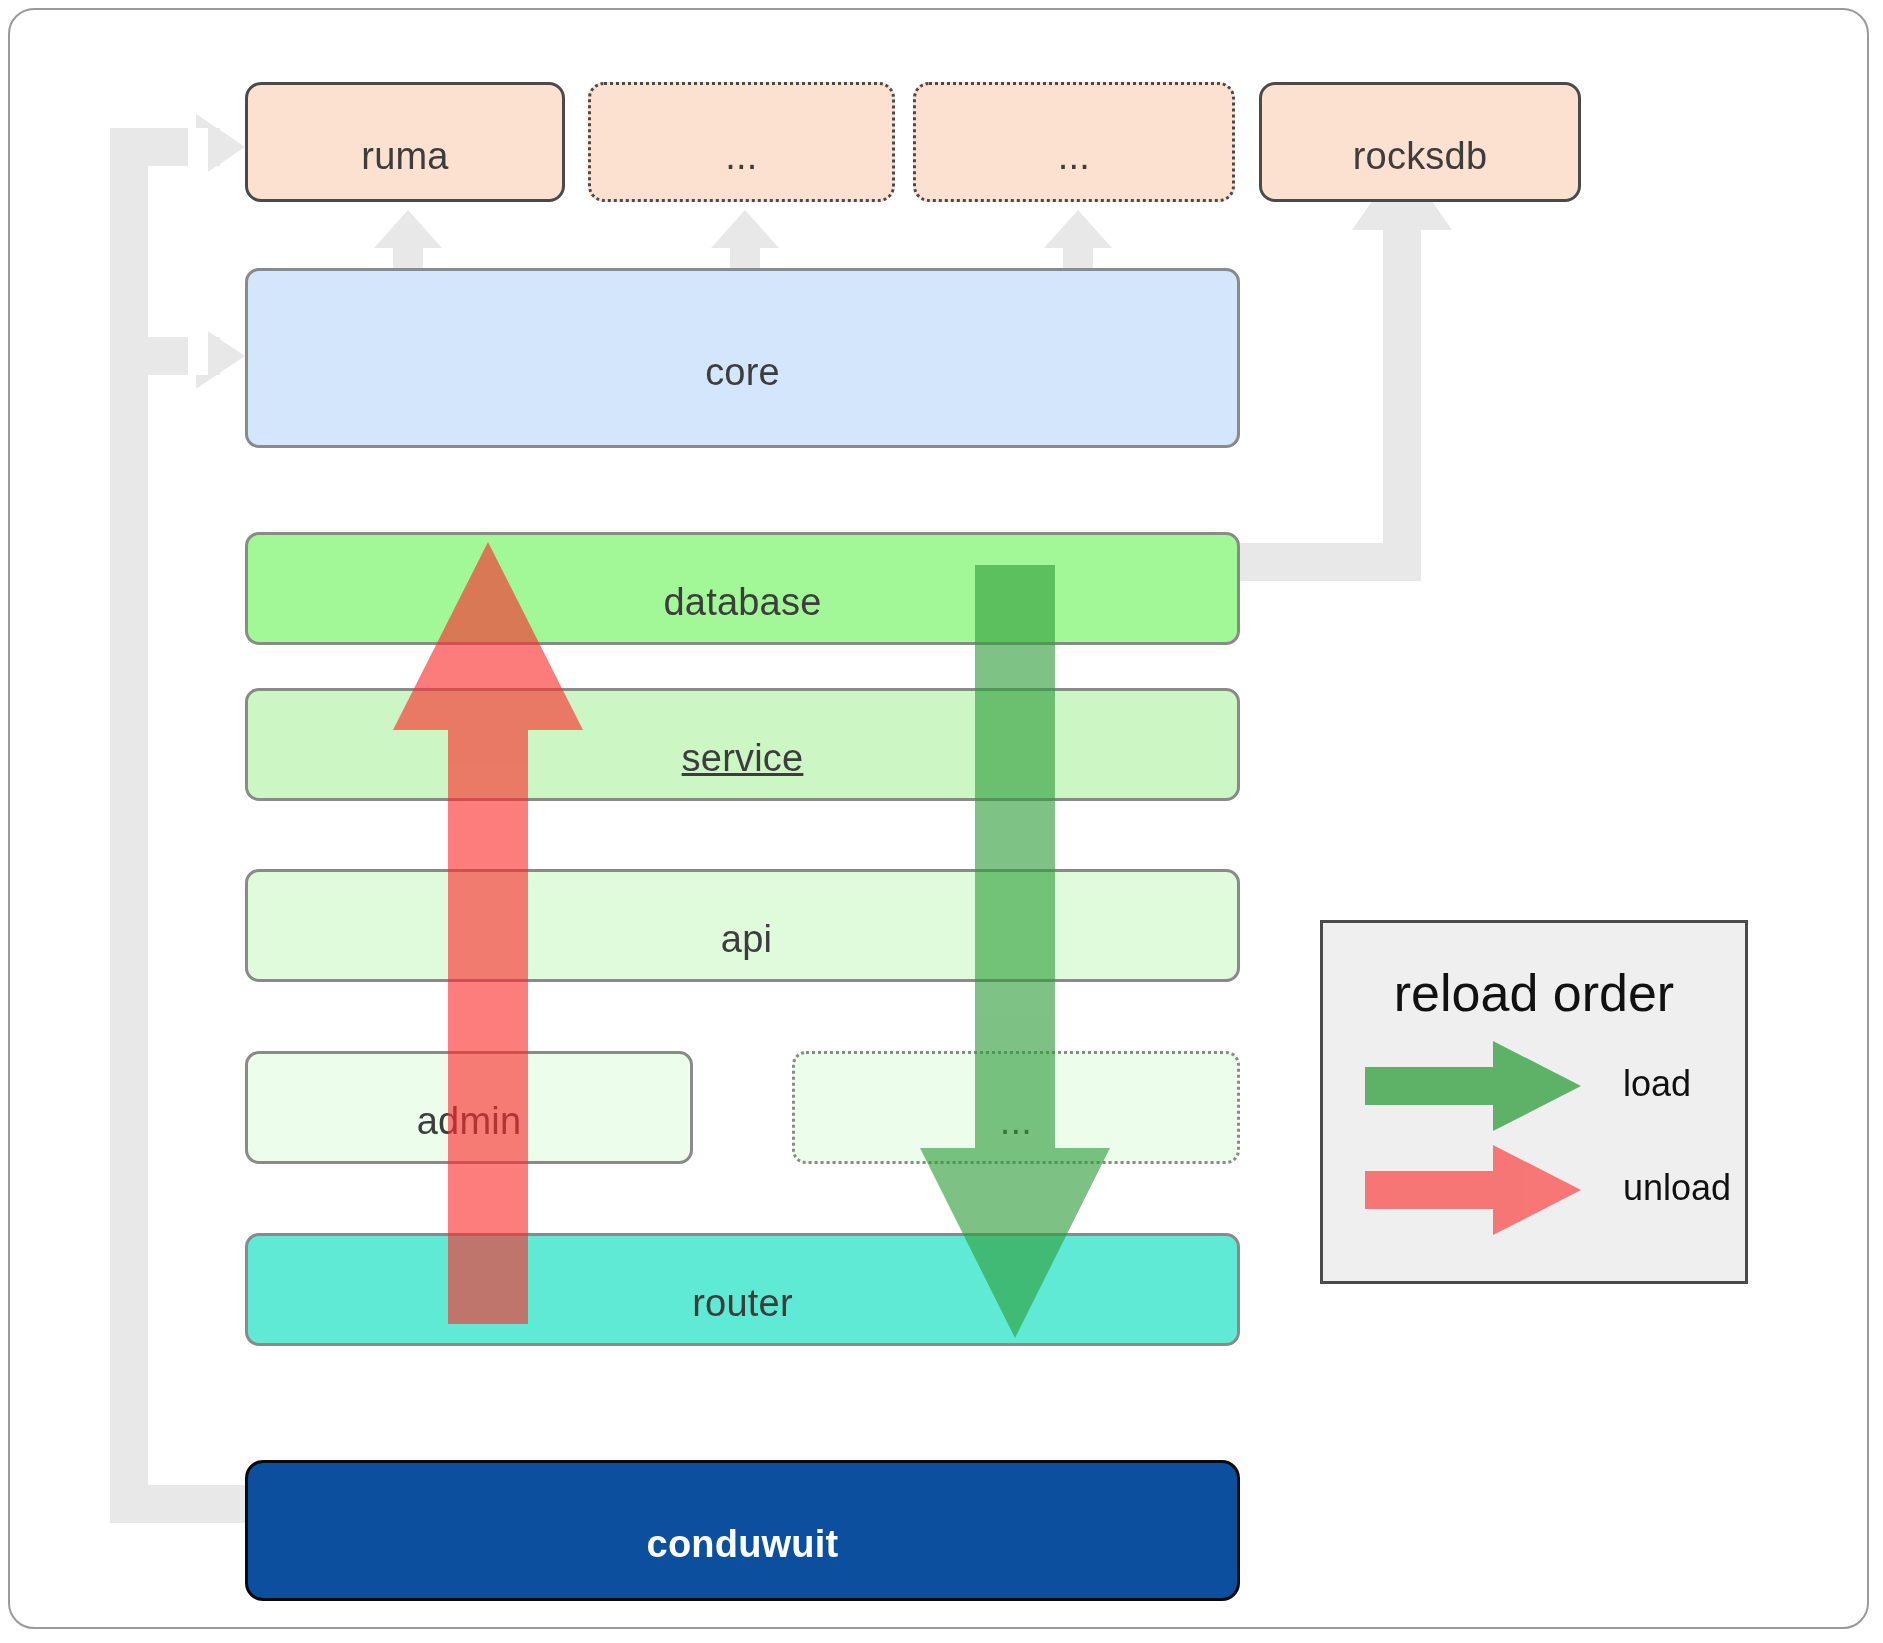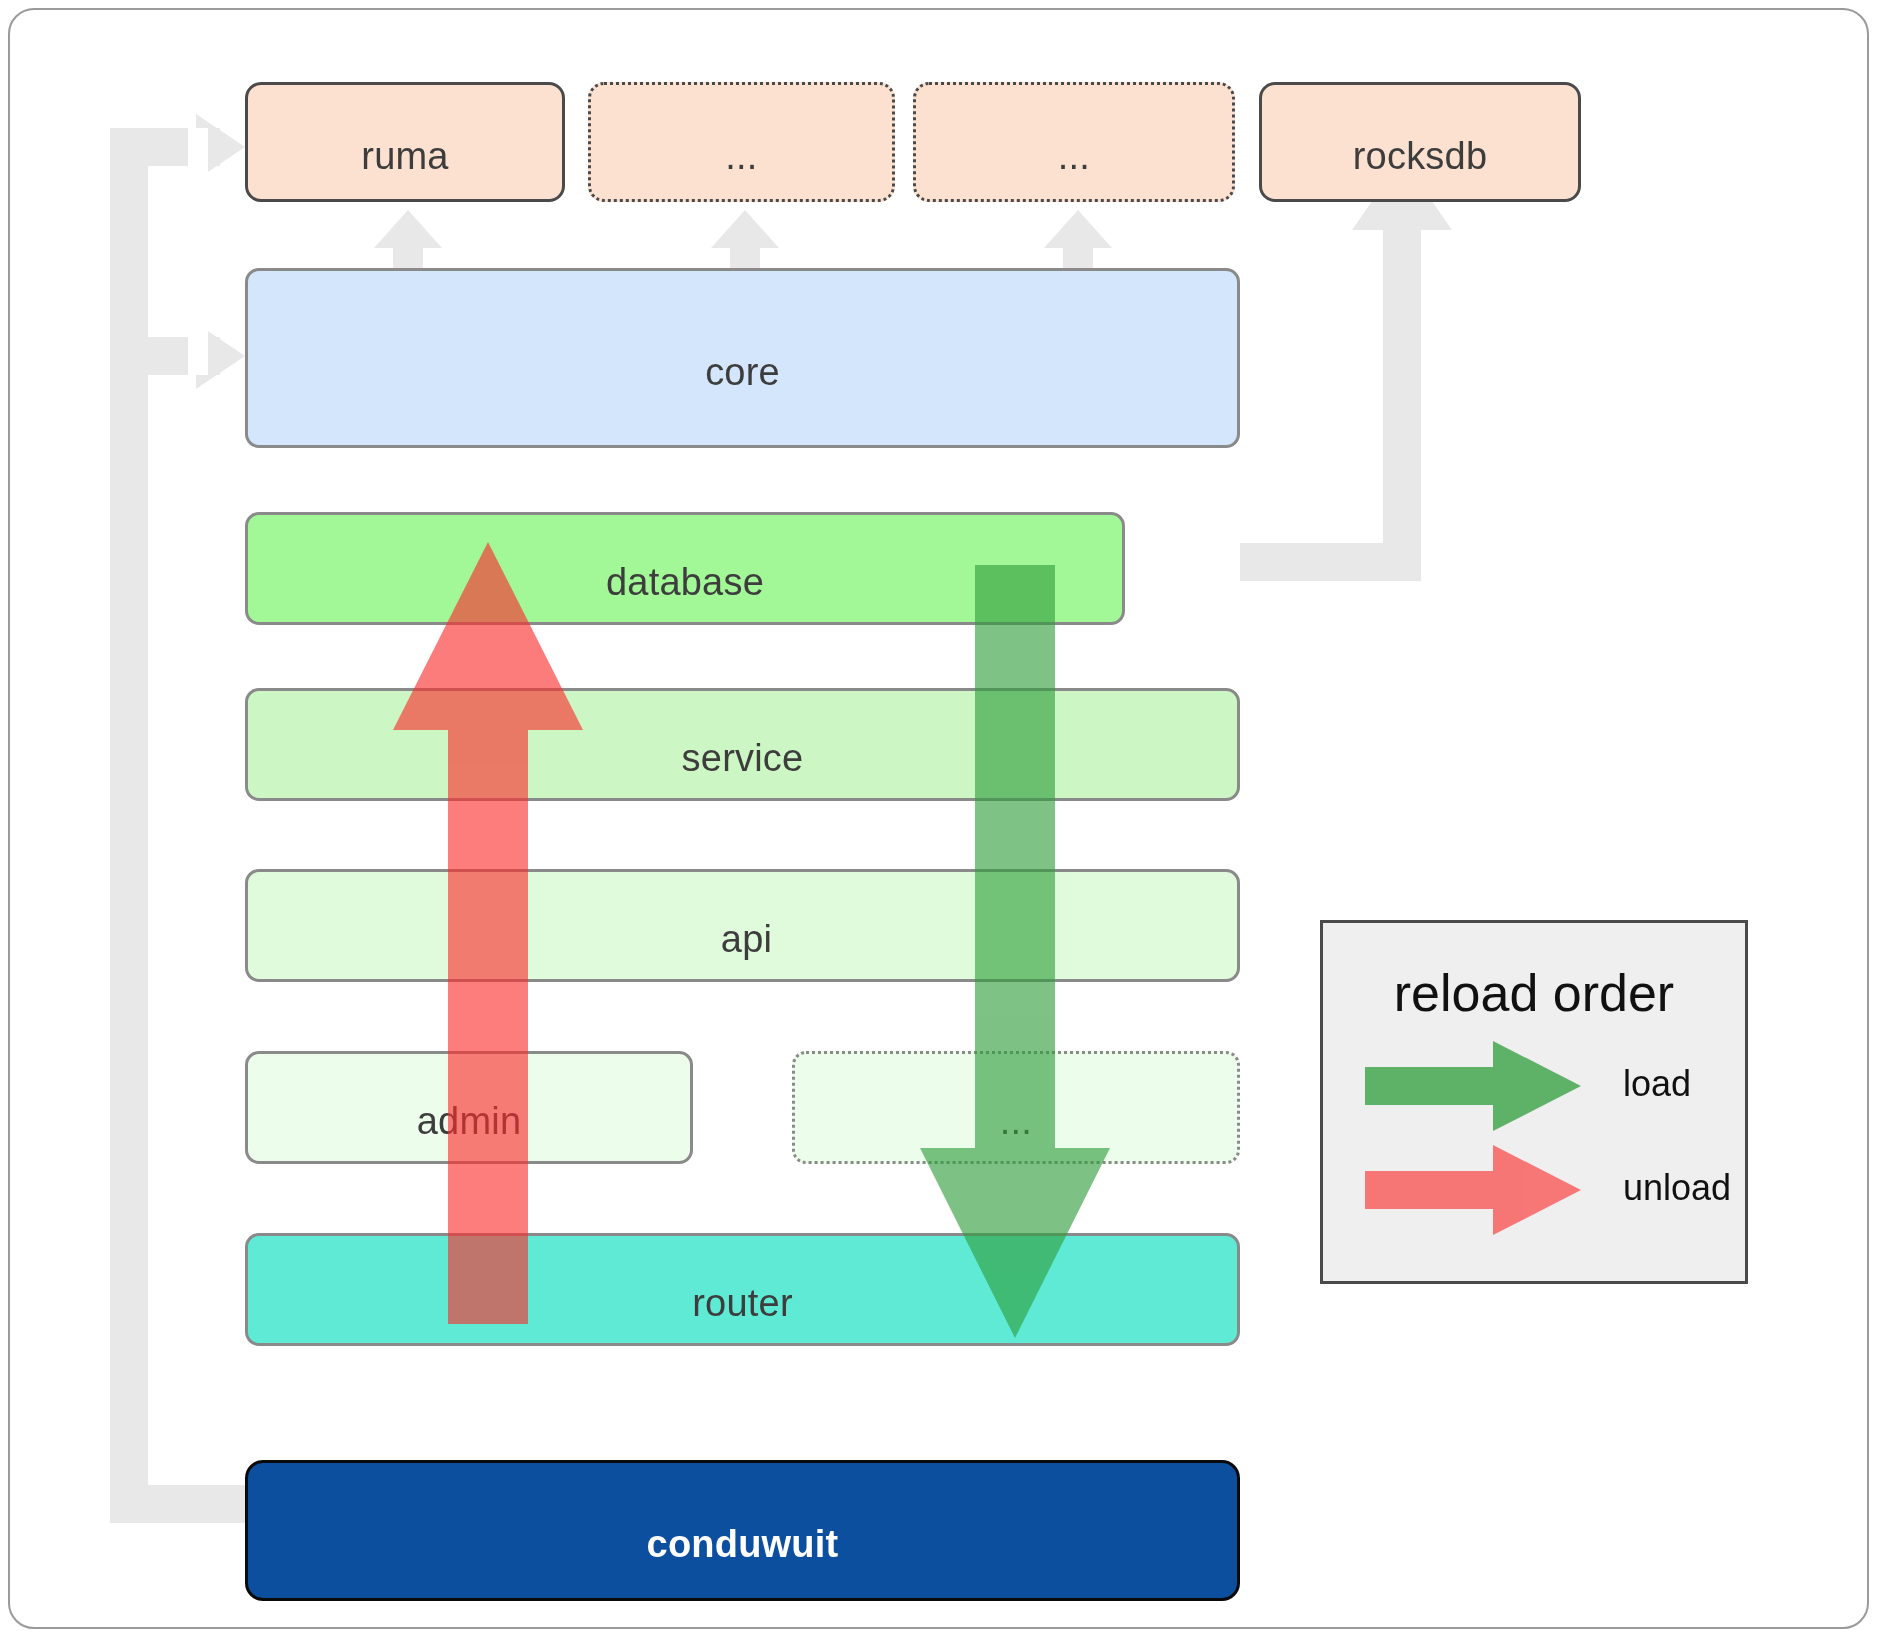--- a/index.html
+++ b/index.html
@@ -160,25 +160,25 @@
     <span class="lbl">...</span>
   </div>
   <div class="node dep z2" style="left:1259px; top:82px; width:322px; height:120px;">
     <span class="lbl">rocksdb</span>
   </div>
 
   <div class="node layer l-core z2" style="left:245px; top:268px; width:995px; height:180px;">
     <span class="lbl">core</span>
   </div>
 
-  <div class="node layer l-database z2" style="left:245px; top:512px; width:880px; height:113px;">
+  <div class="node layer l-database z2" style="left:245px; top:532px; width:995px; height:113px;">
     <span class="lbl">database</span>
   </div>
 
-  <div class="node layer l-service z2" style="left:245px; top:688px; width:995px; height:113px;">
+  <div class="node layer l-service z2" style="left:245px; top:688px; width:995px; height:113px;text-decoration:underline;">
     <span class="lbl">service</span>
   </div>
 
   <div class="node layer l-api z2" style="left:245px; top:869px; width:995px; height:113px;">
     <span class="lbl">api</span>
   </div>
 
   <div class="node layer l-admin z2" style="left:245px; top:1051px; width:448px; height:113px;">
     <span class="lbl">admin</span>
   </div>

